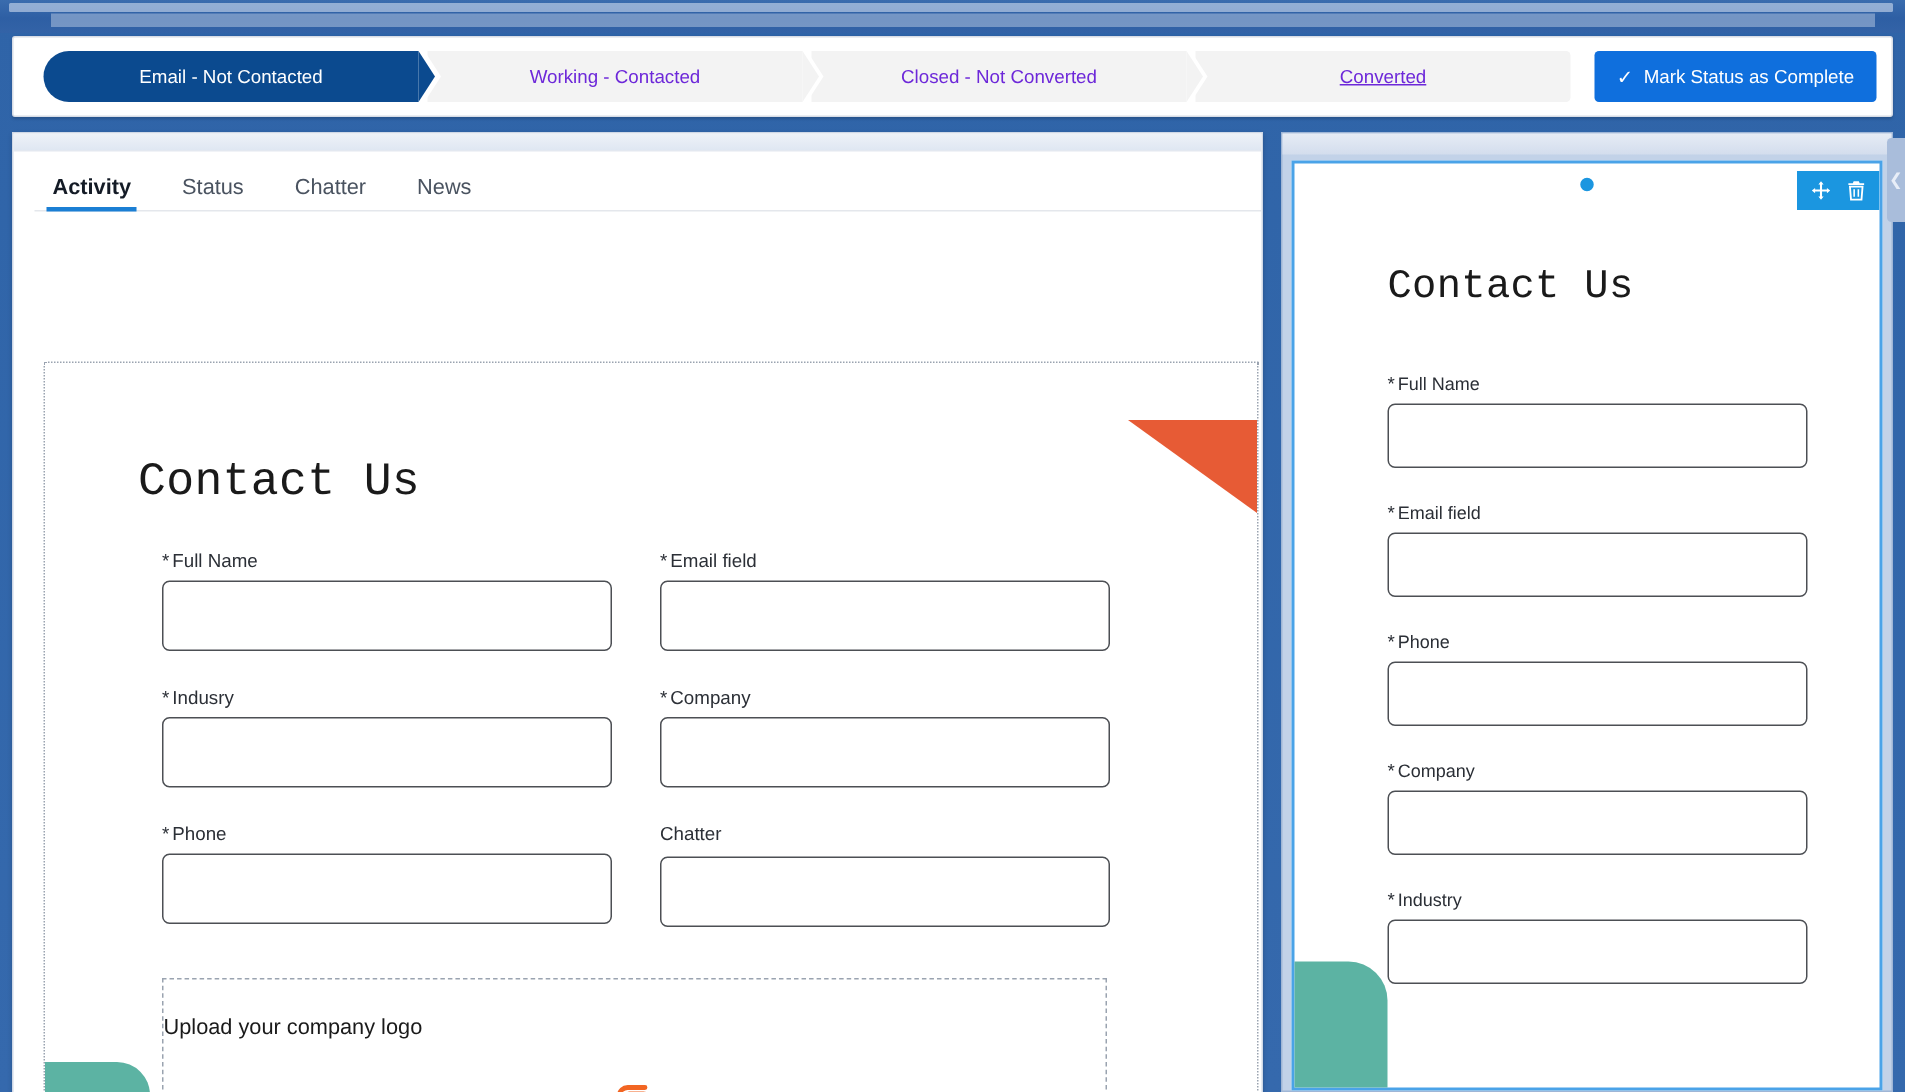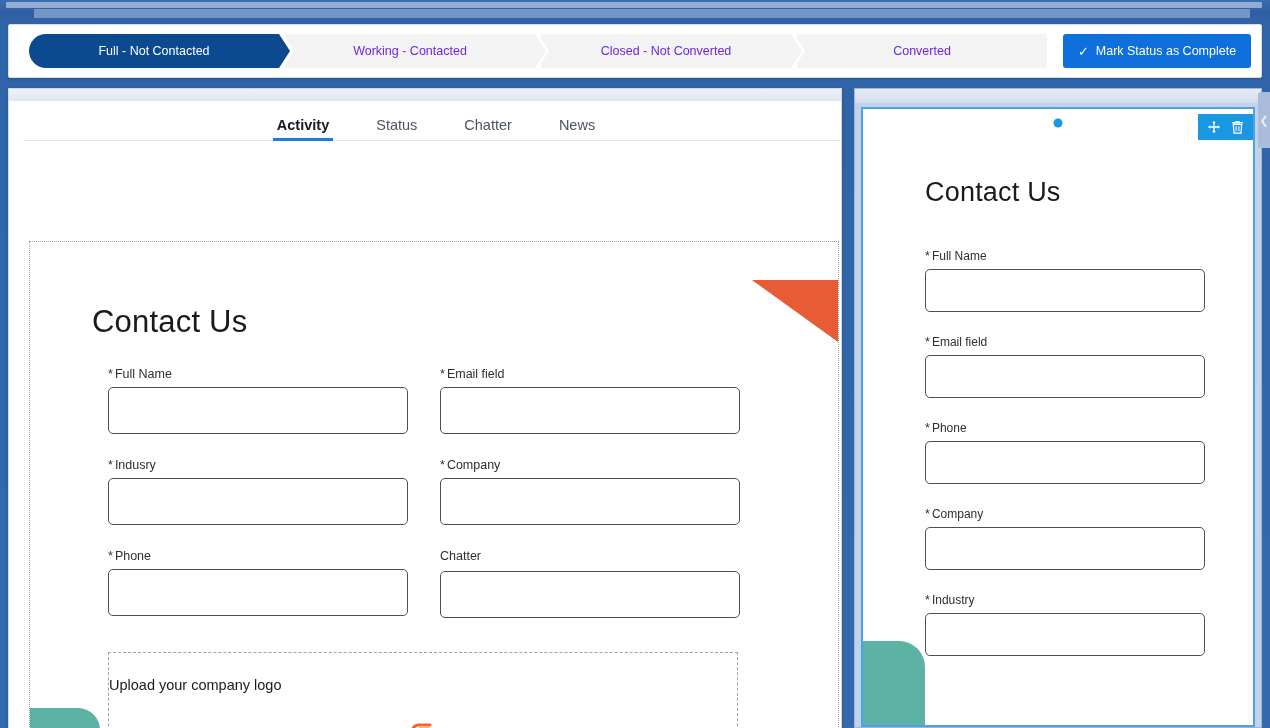--- a/index.html
+++ b/index.html
@@ -47,21 +47,21 @@
   .stage {
     position:relative;
     flex:1 1 0;
     display:flex; align-items:center; justify-content:center;
     background:#f3f3f3;
     font-size:12.5px;
     color:#6d28d9;
     margin-right:6px;
     white-space:nowrap;
   }
-  .stage:last-child { margin-right:0; border-radius:0 3px 3px 0; }
+  .stage:last-child { margin-right:0; border-radius:0 3px 3px 0;text-decoration:underline; }
   .stage:after {
     content:"";
     position:absolute; right:-11px; top:0;
     width:0; height:0;
     border-top:17px solid transparent;
     border-bottom:17px solid transparent;
     border-left:11px solid #f3f3f3;
     z-index:2;
   }
   .stage:before {
@@ -106,24 +106,23 @@
     box-shadow:0 1px 3px rgba(0,0,0,.2);
     overflow:hidden;
   }
   #left-panel-topbar {
     position:absolute; left:0; top:0; width:100%; height:12px;
     background:linear-gradient(180deg,#eef2f8 0%, #dfe7f2 100%);
     border-bottom:1px solid #e3e8f0;
   }
   #tabs {
     position:absolute; left:14px; top:20px; right:0; height:32px;
-    display:flex; align-items:flex-end; gap:39px;
+    display:flex; align-items:flex-end; gap:26px;
     border-bottom:1px solid #e4e7ec;
     padding-left:8px;
-    justify-content:center;
   }
   .tab {
     font-size:14.5px;
     color:#4a5360;
     padding:0 4px 7px 4px;
     cursor:pointer;
     position:relative;
     background:none; border:none;
     font-family:"Liberation Sans", sans-serif;
   }
@@ -149,20 +148,21 @@
     position:absolute; left:-40px; bottom:-32px;
     width:110px; height:84px;
     background:#5cb3a3;
     border-radius:0 22px 0 0;
   }
   .form-title {
     position:absolute;
     font-weight:400;
     color:#1a1a1a;
     letter-spacing:.2px;
+    font-family:Liberation Mono, monospace;
   }
   #left-title { left:62px; top:62px; font-size:31px; }
 
   .grid2 {
     position:absolute; left:78px; top:125px;
     width:660px;
     display:grid;
     grid-template-columns:300px 300px;
     column-gap:32px;
     row-gap:24px;
@@ -277,21 +277,21 @@
 <div id="app">
 
   <div id="top-blue">
     <div id="top-line1"></div>
     <div id="top-line2"></div>
   </div>
 
   <div id="path-wrap">
     <div id="path">
       <div class="stage current">
-        <span>Full - Not Contacted</span>
+        <span>Email - Not Contacted</span>
       </div>
       <div class="stage">
         <span>Working - Contacted</span>
       </div>
       <div class="stage">
         <span>Closed - Not Converted</span>
       </div>
       <div class="stage">
         <span>Converted</span>
       </div>

